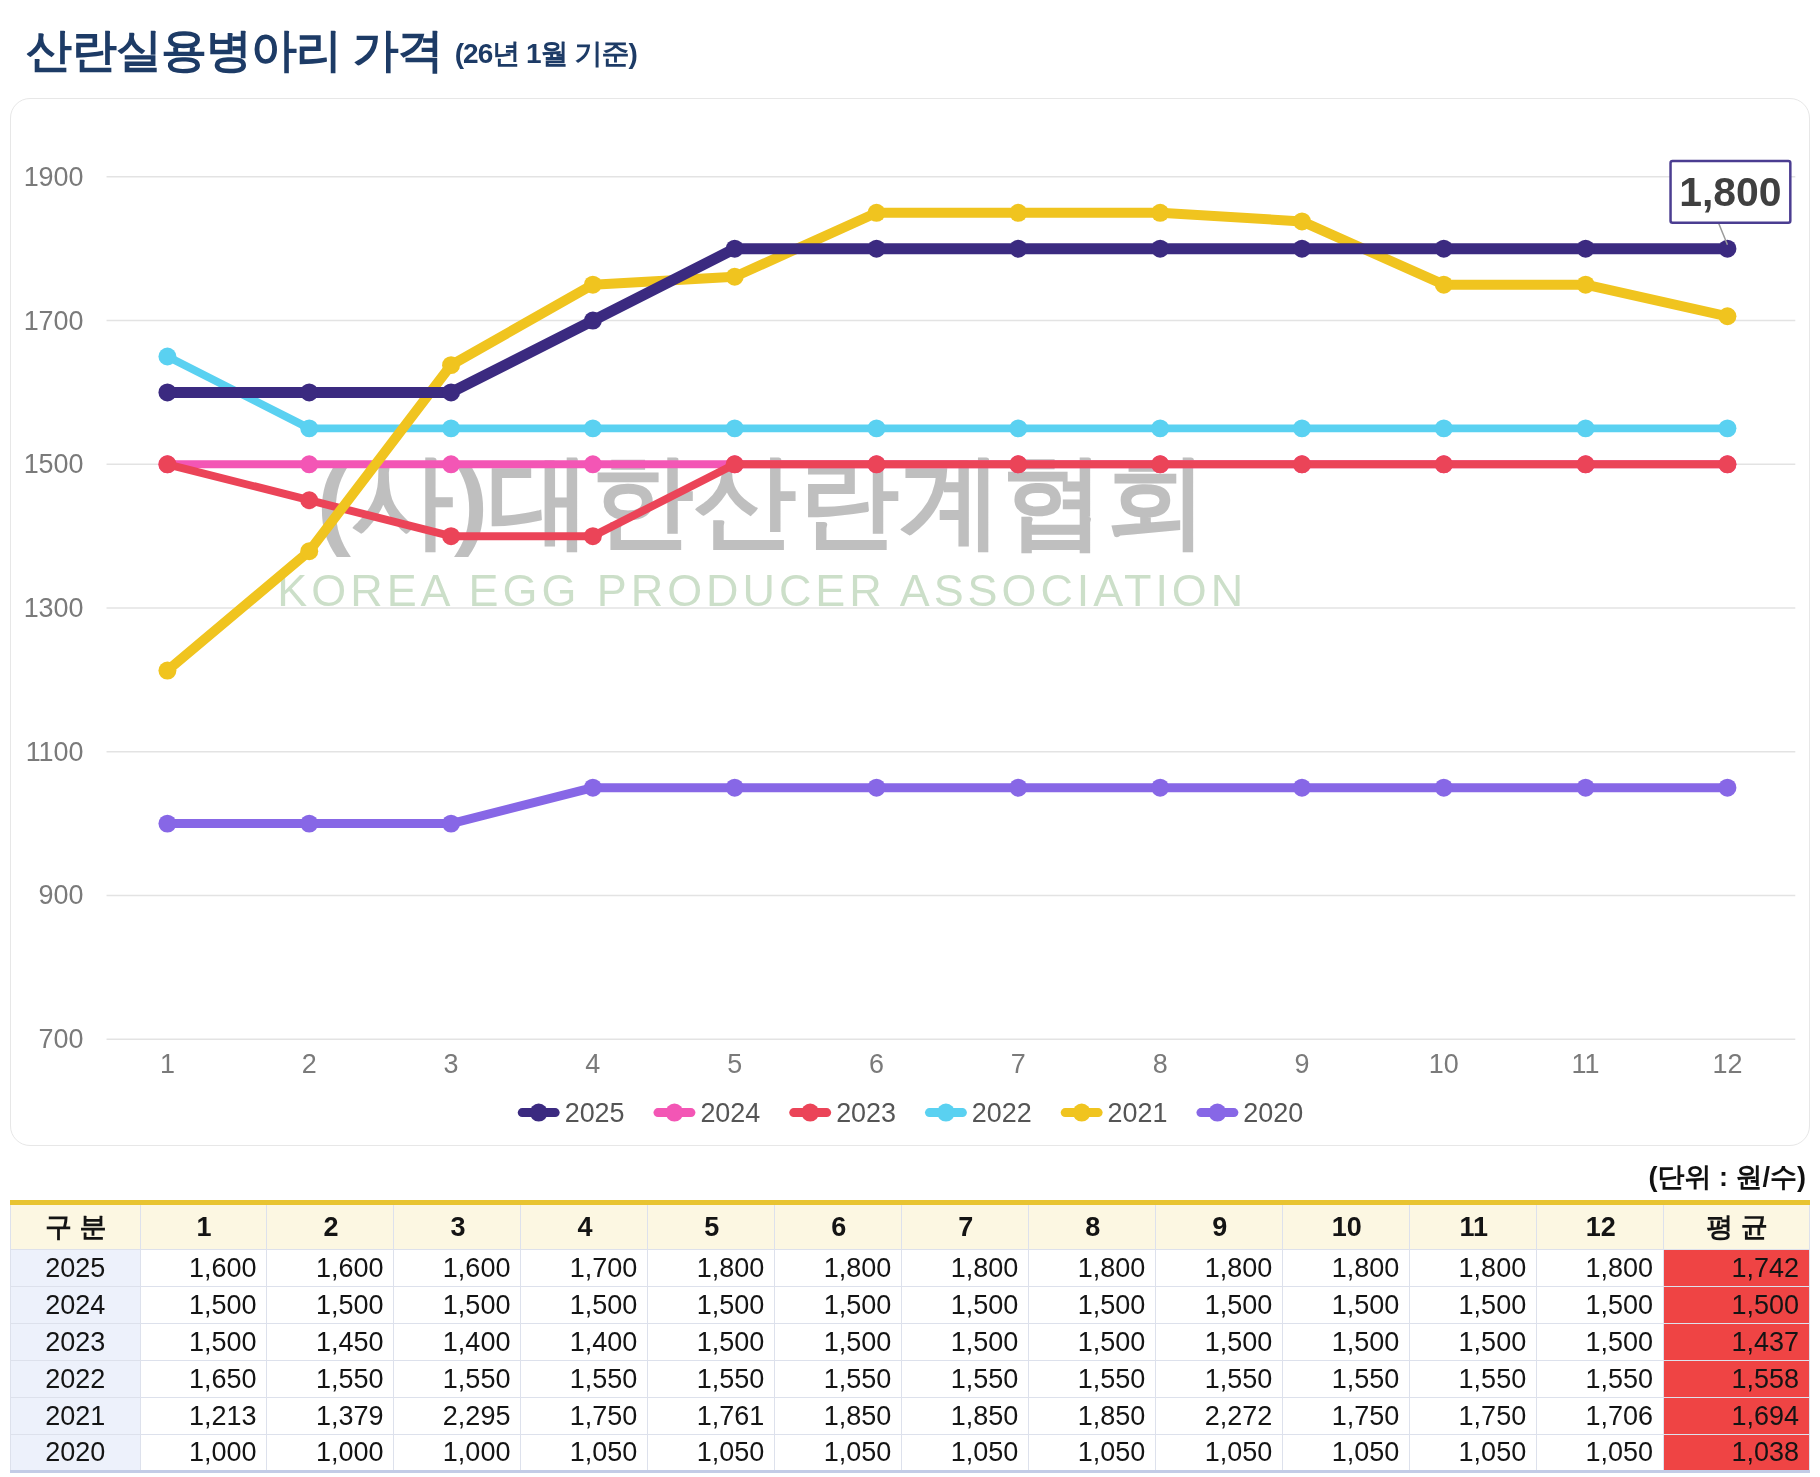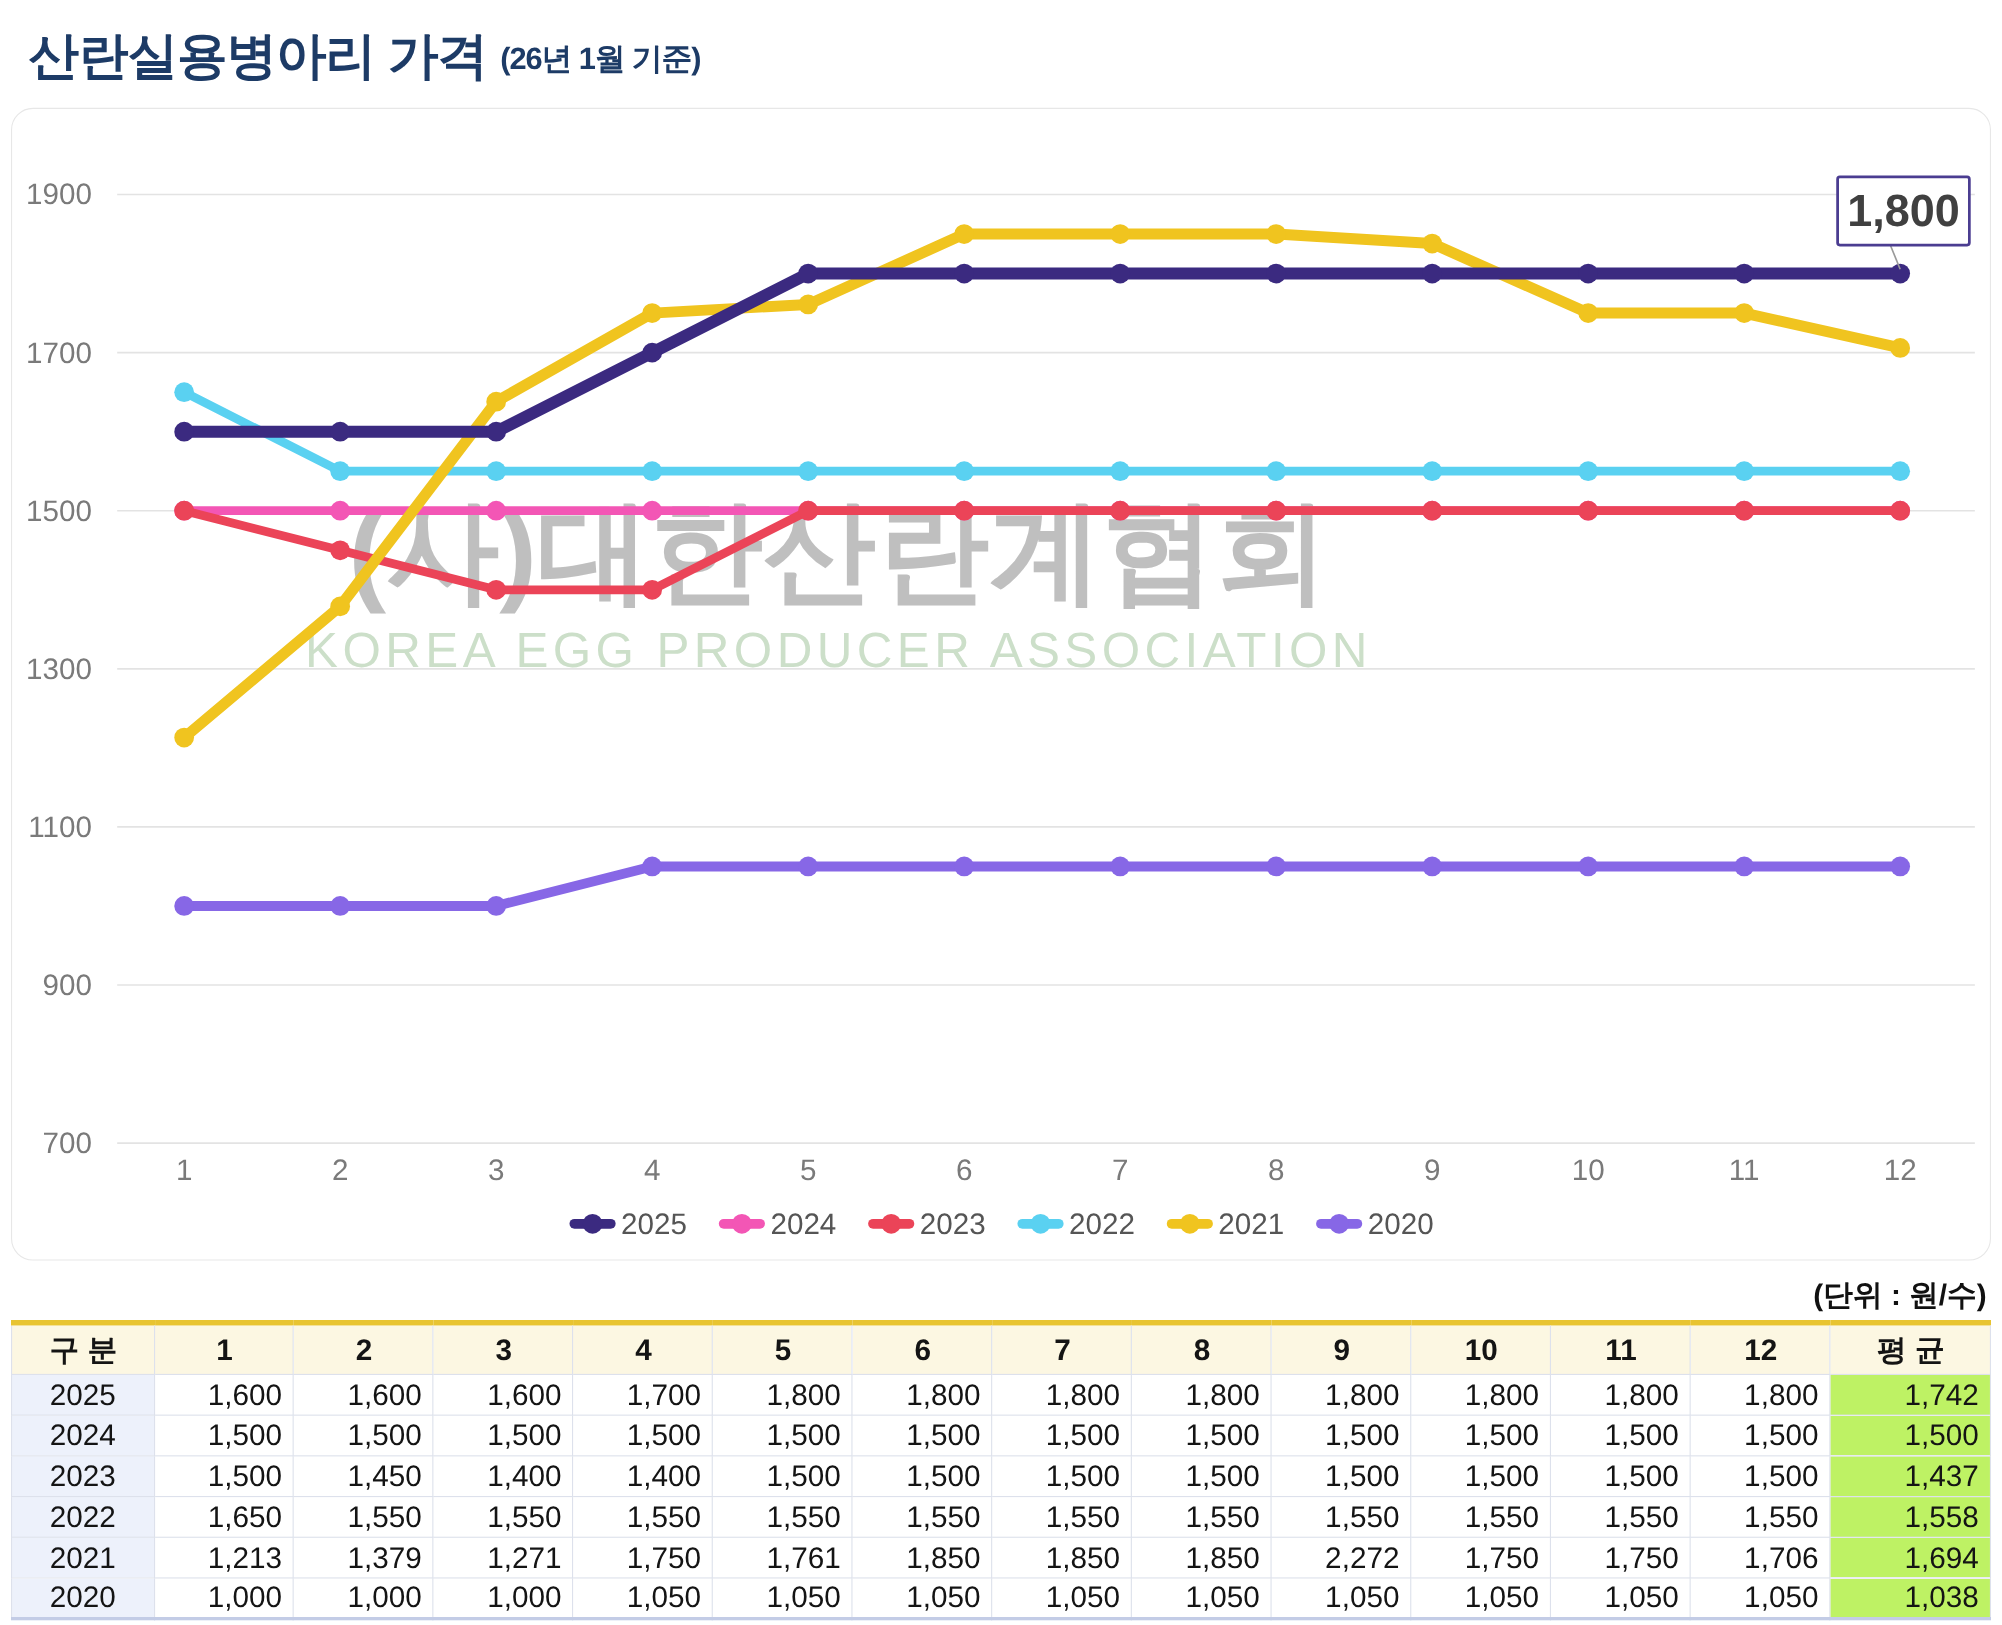--- a/index.html
+++ b/index.html
@@ -33,21 +33,21 @@
   table.price-table th, table.price-table td {
     border:1px solid #dde1ec; font-weight:500;
     font-size:27px; padding:0 10px; white-space:nowrap; overflow:hidden;
   }
   table.price-table thead th {
     background:#fcf7e2; border-top:5px solid #e8c431; height:47px; text-align:center;
     font-weight:600; color:#141414;padding-left:11px;
   }
   table.price-table tbody td { height:37px; background:#ffffff; text-align:right; color:#141414; }
   table.price-table tbody td.year-cell { background:#edf1fb; text-align:center; }
-  table.price-table tbody td.avg-cell { background:#bef264; }
+  table.price-table tbody td.avg-cell { background:#ef4444; }
 </style>
 </head>
 <body>
 
 <div class="page">
 
   <div class="title-wrap">
     <span class="title-main">산란실용병아리 가격</span>
       <span class="title-suffix">(26년 1월 기준)</span>
   </div>
@@ -321,21 +321,21 @@
           <td>1,550</td>
           <td>1,550</td>
           <td>1,550</td>
           <td>1,550</td>
           <td class="avg-cell">1,558</td>
         </tr>
         <tr>
           <td class="year-cell">2021</td>
           <td>1,213</td>
           <td>1,379</td>
-          <td>1,271</td>
+          <td>2,295</td>
           <td>1,750</td>
           <td>1,761</td>
           <td>1,850</td>
           <td>1,850</td>
           <td>1,850</td>
           <td>2,272</td>
           <td>1,750</td>
           <td>1,750</td>
           <td>1,706</td>
           <td class="avg-cell">1,694</td>

